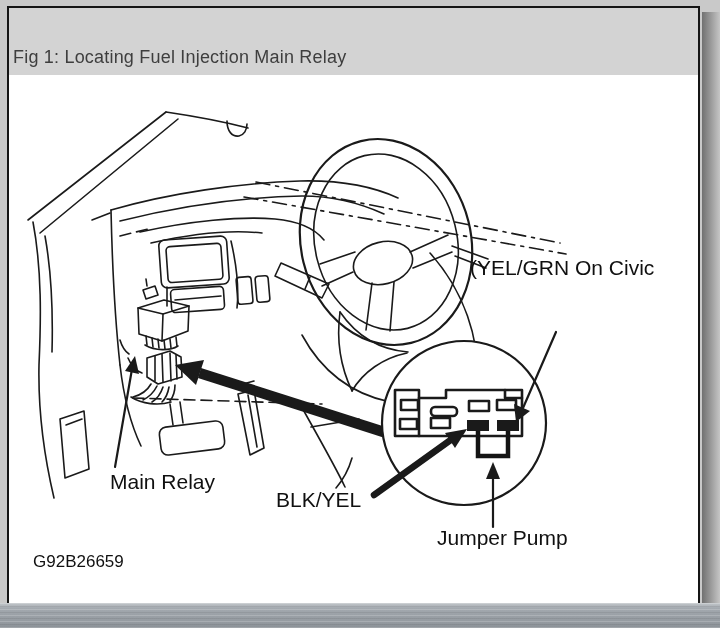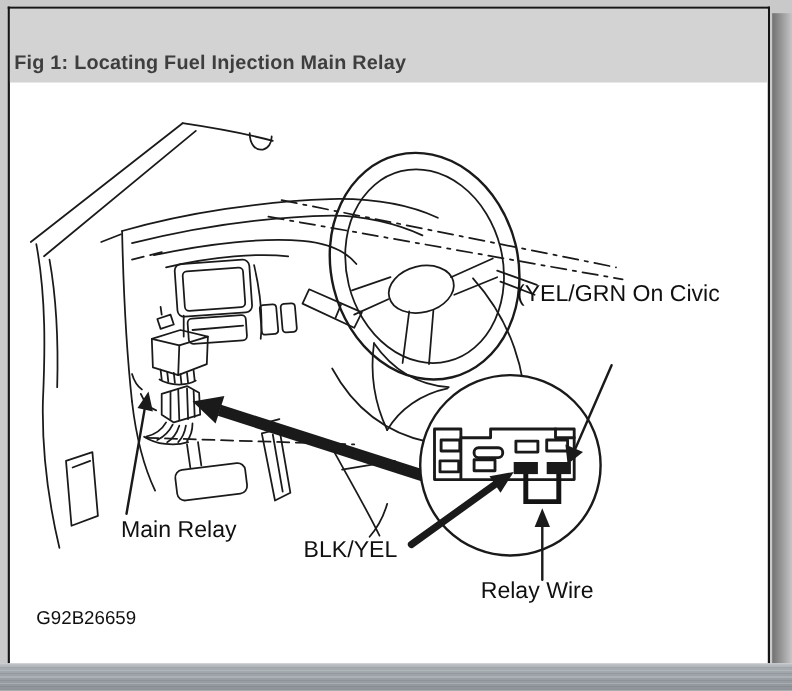--- a/index.html
+++ b/index.html
@@ -1,21 +1,21 @@
 <!DOCTYPE html>
 <html style="--ink: #1a1a1a; --page-bg: #ffffff; --header-bg: #d3d3d3; --title-color: #3e3e3e; --taskbar-base: #9aa0a6;"><head>
 <meta charset="utf-8">
 <style>
   html,body{margin:0;padding:0;}
   body{width:720px;height:628px;position:relative;overflow:hidden;
        background:#c9c9c9;font-family:"Liberation Sans",sans-serif;}
   .page{position:absolute;left:7px;top:6px;width:689px;height:595px;
         background:var(--page-bg,#ffffff);border:2px solid #151515;border-bottom:none;z-index:1;}
   .figure-header{position:absolute;left:0;top:0;width:100%;height:67px;
-        background:var(--header-bg,#d3d3d3);font-weight:bold;}
+        background:var(--header-bg,#d3d3d3);}
   .figure-title{position:absolute;left:4px;bottom:7px;font-size:18px;
         color:var(--title-color,#3e3e3e);letter-spacing:.2px;white-space:nowrap;}
   .shadow{position:absolute;left:702px;top:12px;width:18px;height:591px;z-index:0;
         background:linear-gradient(to right,rgba(25,25,25,.5),rgba(25,25,25,.02));}
   .taskbar{position:absolute;left:0;top:603px;width:720px;height:25px;z-index:5;
         background:linear-gradient(180deg,#c3c7cb,#a4aab0 20%,var(--taskbar-base,#9aa0a6) 50%,#959ba1 75%,#8b9197);}
   .taskbar::after{content:"";position:absolute;inset:0;
         background:repeating-linear-gradient(180deg,rgba(255,255,255,.18) 0 1px,rgba(0,0,0,0) 1px 3px,rgba(0,0,0,.07) 3px 4px,rgba(0,0,0,0) 4px 6px);}
   svg.art{position:absolute;left:0;top:0;z-index:3;}
   .ln{fill:none;stroke:var(--ink,#1a1a1a);stroke-width:1.6;stroke-linecap:round;stroke-linejoin:round;}
@@ -181,16 +181,16 @@
   </g>
 </svg>
 
 <div class="lbl" style="left:470px;top:256px;">
   <div>(YEL/GRN On Civic</div>
 </div>
 <div class="lbl" style="left:110px;top:470px;">
   <div>Main Relay</div>
 </div>
 <div class="lbl" style="left:276px;top:488px;">BLK/YEL</div>
-<div class="lbl" style="left:437px;top:526px;">Relay Wire</div>
+<div class="lbl" style="left:437px;top:526px;">Jumper Pump</div>
 <div class="lbl code" style="left:33px;top:550px;">G92B26659</div>
 
 <div class="taskbar"></div>
 
 </body></html>

